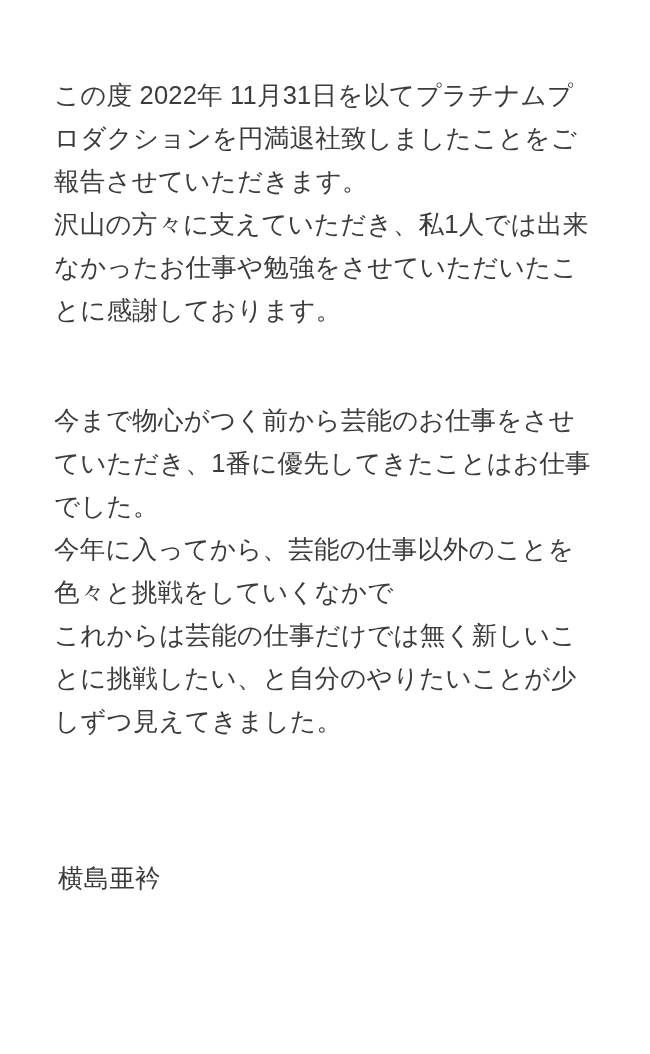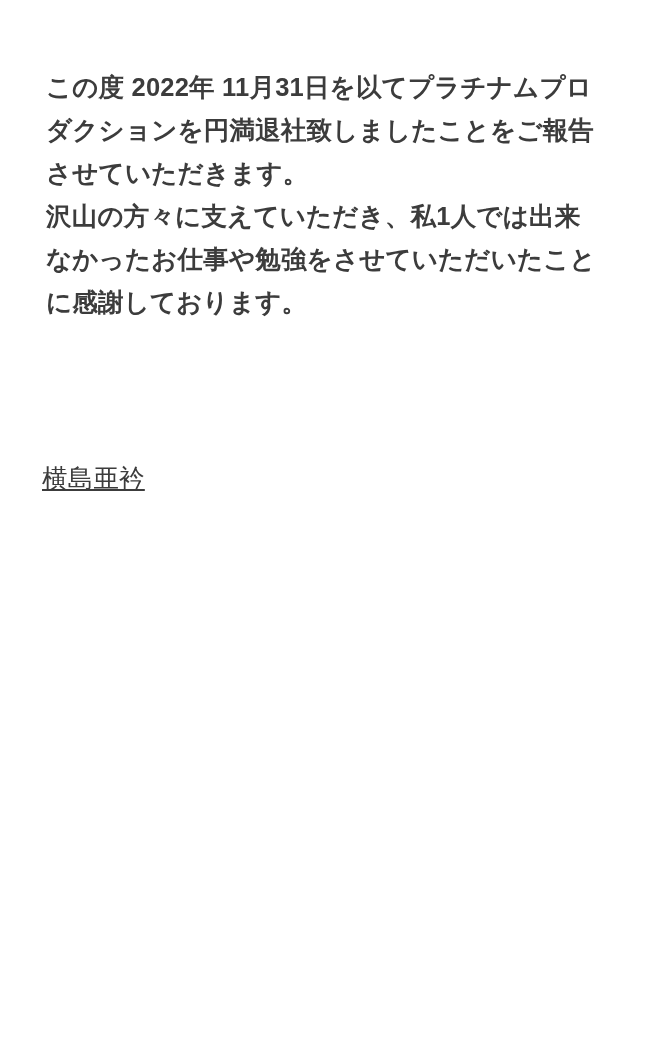--- a/index.html
+++ b/index.html
@@ -22,45 +22,46 @@
     background: #ffffff;
   }
   .statement {
     font-size: 25.5px;
     line-height: 43px;
     letter-spacing: 0.2px;
     color: #3c3c3c;
     font-weight: 400;
   }
   .para {
-    margin: 4px;
+    margin: 12px;
     white-space: pre-wrap;
     word-break: break-all;
-    font-weight: bold;
   }
   .gap {
     height: 43px;
   }
   .gap-small {
     height: 43px;
   }
   .signature {
-    margin: 0;
+    margin: 16px;
     font-size: 25.5px;
     line-height: 43px;
     color: #3c3c3c;
     white-space: pre-wrap;
-    text-decoration: underline;
   }
 </style>
 </head>
 <body>
 
 <div class="page">
   <div class="statement">
     <p class="para">この度 2022年 11月31日を以てプラチナムプロダクションを円満退社致しましたことをご報告させていただきます。
 沢山の方々に支えていただき、私1人では出来なかったお仕事や勉強をさせていただいたことに感謝しております。</p>
     <div class="gap"></div>
+    <p class="para">今まで物心がつく前から芸能のお仕事をさせていただき、1番に優先してきたことはお仕事でした。
+今年に入ってから、芸能の仕事以外のことを色々と挑戦をしていくなかで
+これからは芸能の仕事だけでは無く新しいことに挑戦したい、と自分のやりたいことが少しずつ見えてきました。</p>
     <div class="gap"></div>
     <div class="gap-small"></div>
     <p class="signature">横島亜衿</p>
   </div>
 </div>
 
 </body></html>

